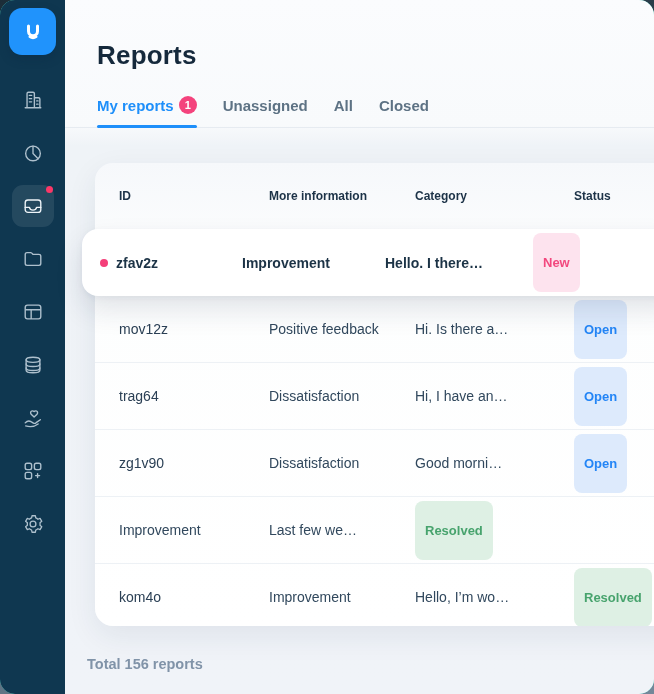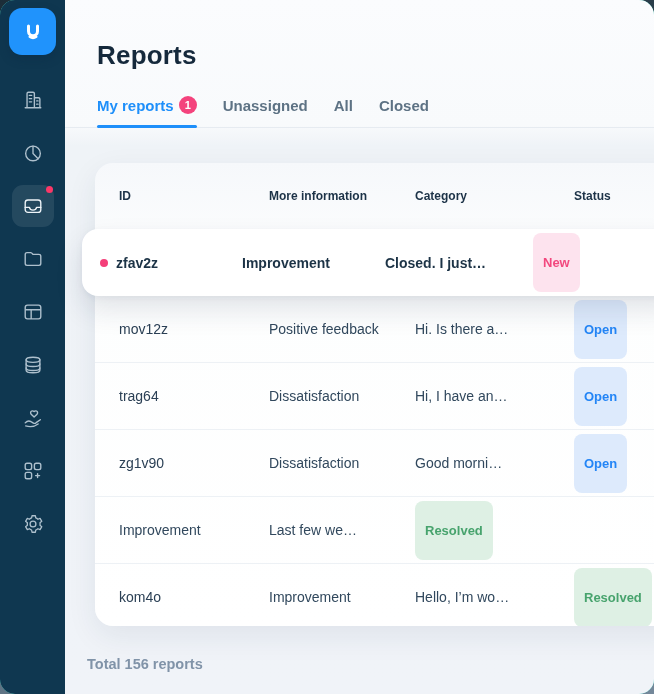--- a/index.html
+++ b/index.html
@@ -228,19 +228,19 @@
     <span class="cell info">Hello, I’m wo…</span>
     <span class="cell status"><span class="badge resolved">Resolved</span></span>
   </div>
 </div>
     </div>
 
     <div class="popped-row">
       <span class="unread-dot"></span>
       <span class="cell id">zfav2z</span>
       <span class="cell cat">Improvement</span>
-      <span class="cell info">Closed. I just…</span>
+      <span class="cell info">Hello. I there…</span>
       <span class="cell status"><span class="badge new" id="popped-badge">New</span></span>
     </div>
 
     <div class="footer-total">Total 156 reports</div>
   </main>
 </div>
 
 </body></html>

